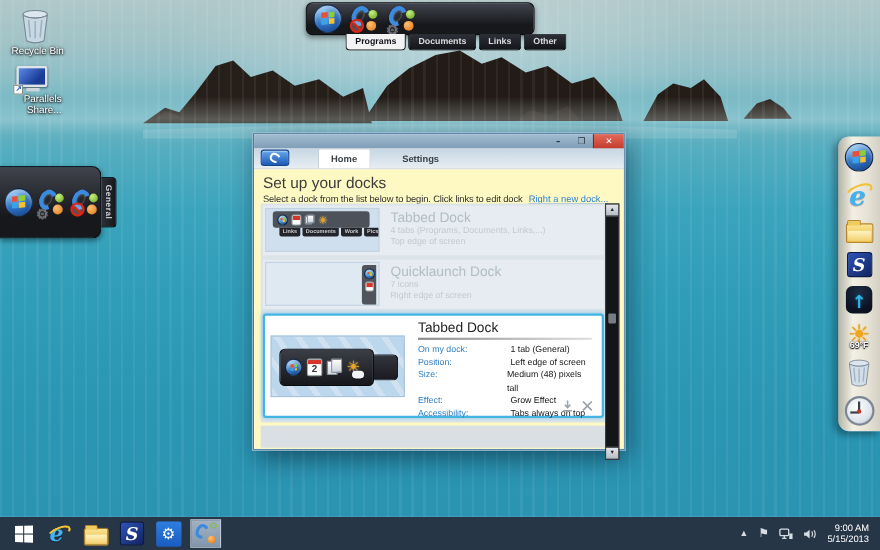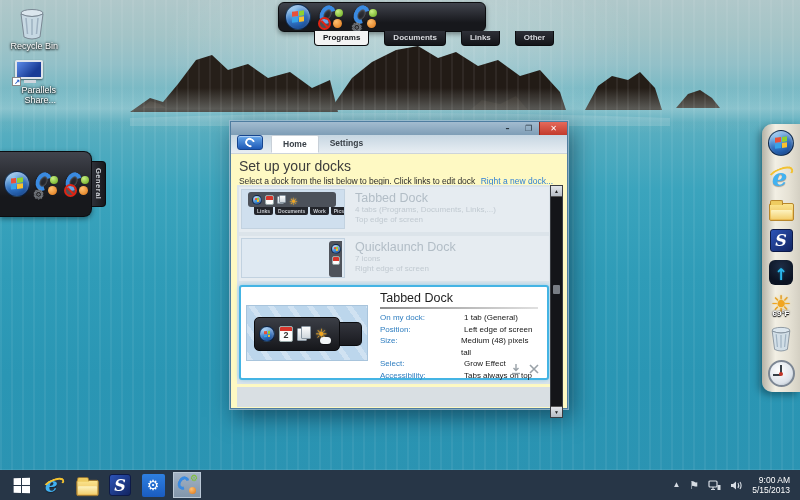--- a/index.html
+++ b/index.html
@@ -95,21 +95,21 @@
   .pc .scr { width:28px; height:19px; border:2px solid #dfe4ea; border-radius:2px;
     background:linear-gradient(135deg,#5c8ae8 0%,#1a3c96 70%); box-shadow:0 1px 2px rgba(0,0,0,.5); }
   .pc .base { width:12px; height:3px; margin:1px auto 0; background:#cfd6de; }
   .pc .sc { position:absolute; left:-3px; bottom:-2px; width:9px; height:9px; background:#fff; border:1px solid #888;
     font:bold 7px "Liberation Sans", sans-serif; color:#2a62c8; line-height:8px; }
 
   
   .dock-top { position:absolute; left:278px; top:2px; width:208px; height:30px; border-radius:6px;
     background:linear-gradient(#41444d,#17181c 70%); border:1px solid #0b0c0f; box-shadow:0 2px 5px rgba(0,0,0,.4);
     display:flex; align-items:center; gap:8px; padding-left:6px; }
-  .dock-top-tabs { position:absolute; left:314px; top:31px; display:flex; gap:15px;align-items:center; }
+  .dock-top-tabs { position:absolute; left:314px; top:31px; display:flex; gap:2px;align-items:center; }
   .dtab { font:bold 8px "Liberation Sans", sans-serif; color:#d8dadf; background:linear-gradient(#2e3038,#141519);
     padding:2px 8px 3px; border-radius:0 0 4px 4px; border:1px solid #0b0c0f; border-top:none; }
   .dtab.active { background:#f3f3f3; color:#15171c; }
 
   .dock-left { position:absolute; left:0; top:151px; width:92px; height:66px; border-radius:0 8px 8px 0;
     background:linear-gradient(#41444d,#17181c 70%); border:1px solid #0b0c0f; border-left:none;
     box-shadow:0 2px 5px rgba(0,0,0,.4); display:flex; align-items:center; gap:5px; padding-left:4px; }
   .dock-left-tab { position:absolute; left:92px; top:161px; width:14px; height:46px; border-radius:0 4px 4px 0;
     background:linear-gradient(90deg,#2e3038,#17181c); border:1px solid #0b0c0f; border-left:none;
     display:flex; align-items:center; justify-content:center; }
@@ -123,21 +123,21 @@
 
   
   .win { position:absolute; left:230px; top:121px; width:338px; height:288px; background:#fff;
     border:1px solid #4f7da0; box-shadow:0 0 0 1px rgba(160,190,210,.8), 4px 8px 22px rgba(0,10,25,.5); }
   .titlebar { position:relative; height:13px; background:linear-gradient(#a3bcd0,#7e9db6); }
   .winctl { position:absolute; right:0; top:0; display:flex; align-items:stretch; height:13px; }
   .wbtn { width:21px; display:flex; align-items:center; justify-content:center;
     font:bold 8px "DejaVu Sans", sans-serif; color:#25313c; }
   .wbtn.close { width:28px; color:#fff; background:linear-gradient(#e5695a,#c23b2d); border-left:1px solid #8e2419; font-size:8px; }
   .tabstrip { position:relative; height:19px; background:linear-gradient(#c6d6e2,#e8eef3);
-    border-bottom:1px solid #cdd4da; display:flex; align-items:flex-start; padding-left:6px; }
+    border-bottom:1px solid #cdd4da; display:flex; align-items:center; padding-left:6px;gap:18px; }
   .appbtn { width:26px; height:15px; margin:0 8px 1px 0; border-radius:3px; position:relative;
     background:linear-gradient(#66a8ec,#1e59b6); border:1px solid #16458f; box-shadow:inset 0 1px 1px rgba(255,255,255,.5); }
   .appbtn .gmark { position:absolute; left:7px; top:2px; width:10px; height:9px; border:2px solid #fff;
     border-right-color:transparent; border-radius:50%; transform:rotate(30deg); }
   .wtab { font:bold 8.5px "Liberation Sans", sans-serif; color:#3a4148; padding:3px 11px 3px; }
   .wtab.active { background:#fff; border:1px solid #c8d0d8; border-bottom:1px solid #fff; border-radius:2px 2px 0 0; }
   .wbody { position:relative; height:254px; background:#fef9c3; }
   .wheading { padding:4px 0 0 8px; font-size:14px; color:#3c3c3c; }
   .winstr { display:flex; align-items:baseline; padding:2px 14px 0 8px; }
   .winstr .txt { font-size:8.5px; color:#2e2e2e; letter-spacing:-.1px; }
@@ -460,21 +460,21 @@
               </div>
             <div class="drow">
                 <span class="dl">Position:</span>
                 <span class="dv">Left edge of screen</span>
               </div>
             <div class="drow">
                 <span class="dl">Size:</span>
                 <span class="dv">Medium (48) pixels tall</span>
               </div>
             <div class="drow">
-                <span class="dl">Select:</span>
+                <span class="dl">Effect:</span>
                 <span class="dv">Grow Effect</span>
               </div>
             <div class="drow">
                 <span class="dl">Accessibility:</span>
                 <span class="dv">Tabs always on top</span>
               </div>
             <div class="selacts">
               <svg width="12" height="12" viewBox="0 0 12 12">
                 <path d="M6 1 L6 7 M3.5 5 L6 7.5 L8.5 5" stroke="#9aa2a8" stroke-width="1.4" fill="none"></path>
                 <path d="M2 10.5 L10 10.5" stroke="#9aa2a8" stroke-width="1.4"></path>

